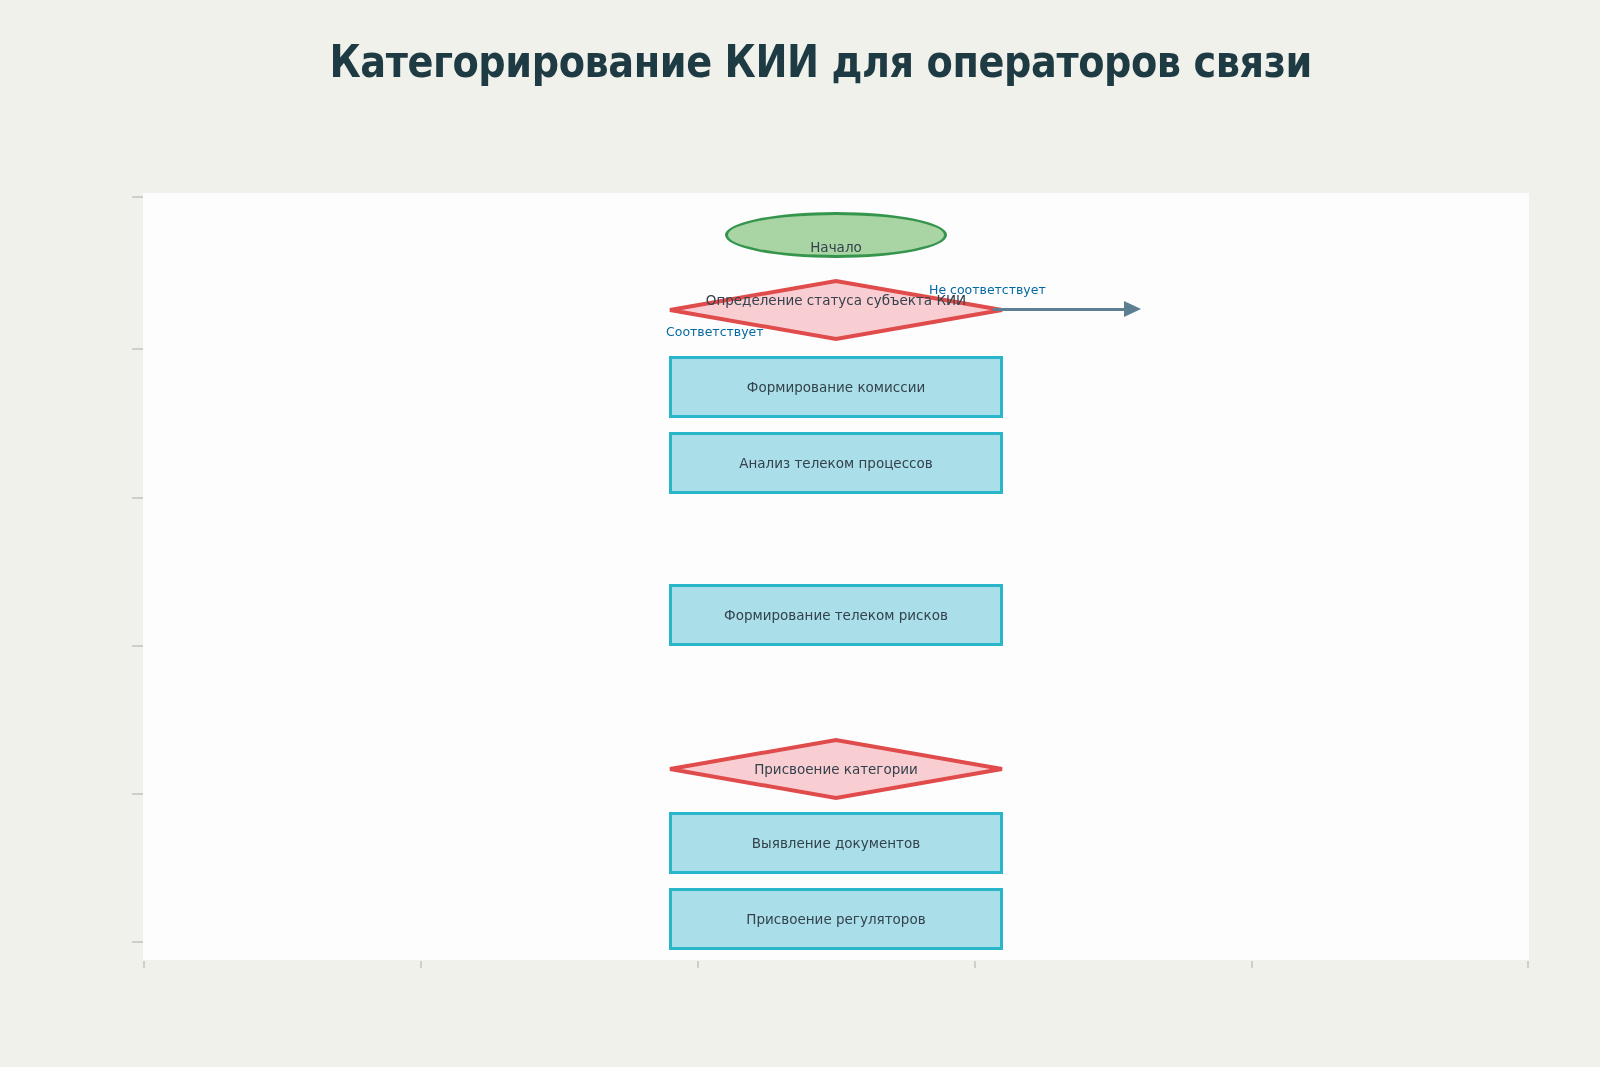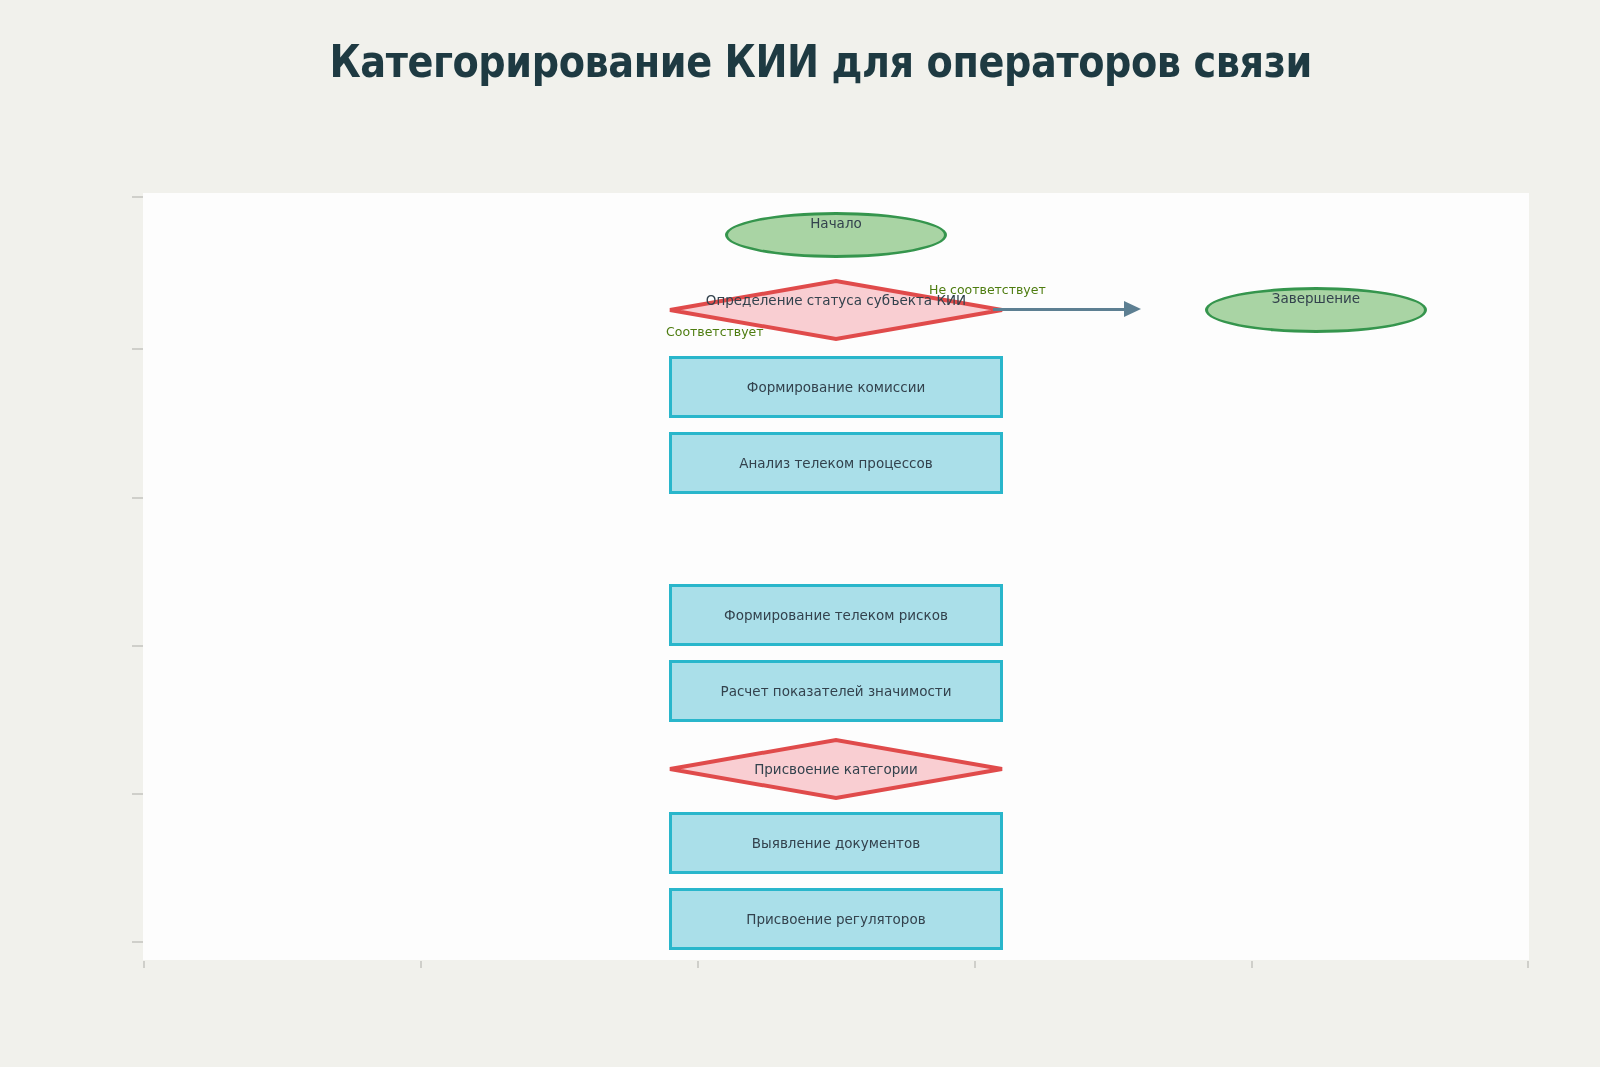--- a/index.html
+++ b/index.html
@@ -48,41 +48,41 @@
     font-size: 13.5px;
     white-space: nowrap;
   }
   .terminator {
     position: absolute;
     width: 222px; height: 46px;
     border-radius: 50%;
     background: var(--terminator-fill, #a9d4a4);
     border: 3px solid var(--terminator-border, #35954d);
     box-sizing: border-box;
-    display: flex; align-items: flex-start; justify-content: center;
+    display: flex; align-items: flex-end; justify-content: center;
   }
   .process {
     position: absolute;
     left: 633px;
     width: 334px; height: 62px;
     background: var(--process-fill, #aadfe9);
     border: 3px solid var(--process-border, #29b6cb);
     box-sizing: border-box;
     display: flex; align-items: center; justify-content: center;
   }
   .decision-svg { position: absolute; left: 630px; width: 340px; height: 64px; }
   .decision-label {
     position: absolute;
     left: 630px; width: 340px; height: 64px;
     display: flex; align-items: center; justify-content: center;
   }
   .branch-label {
     position: absolute;
     font-size: 12.5px;
-    color: #4d7c0f;
+    color: #0369a1;
     white-space: nowrap;
   }
   .arrow-line {
     position: absolute;
     left: 957px; top: 308px;
     width: 132px; height: 3px;
     background: var(--arrow, #5d7f92);
   }
   .arrow-head {
     position: absolute;
@@ -128,35 +128,29 @@
   <div class="decision-label" style="top:268px">
     <span class="node-text">Определение статуса субъекта КИИ</span>
   </div>
 
   <div class="branch-label" style="left:893px; top:282px">Не соответствует</div>
   <div class="branch-label" style="left:630px; top:324px">Соответствует</div>
 
   <div class="arrow-line"></div>
   <div class="arrow-head"></div>
 
-  <div class="terminator" style="left:1169px; top:287px">
-    <span class="node-text">Завершение</span>
-  </div>
 
   <div class="process" style="top:356px">
     <span class="node-text">Формирование комиссии</span>
   </div>
   <div class="process" style="top:432px">
     <span class="node-text">Анализ телеком процессов</span>
   </div>
   <div class="process" style="top:584px">
     <span class="node-text">Формирование телеком рисков</span>
-  </div>
-  <div class="process" style="top:660px">
-    <span class="node-text">Расчет показателей значимости</span>
   </div>
 
   <svg class="decision-svg" style="top:737px" viewBox="0 0 340 64">
     <polygon points="4,32 170,3 336,32 170,61" fill="var(--decision-fill)" stroke="var(--decision-border)" stroke-width="4"></polygon>
   </svg>
   <div class="decision-label" style="top:737px">
     <span class="node-text">Присвоение категории</span>
   </div>
 
   <div class="process" style="top:812px">

